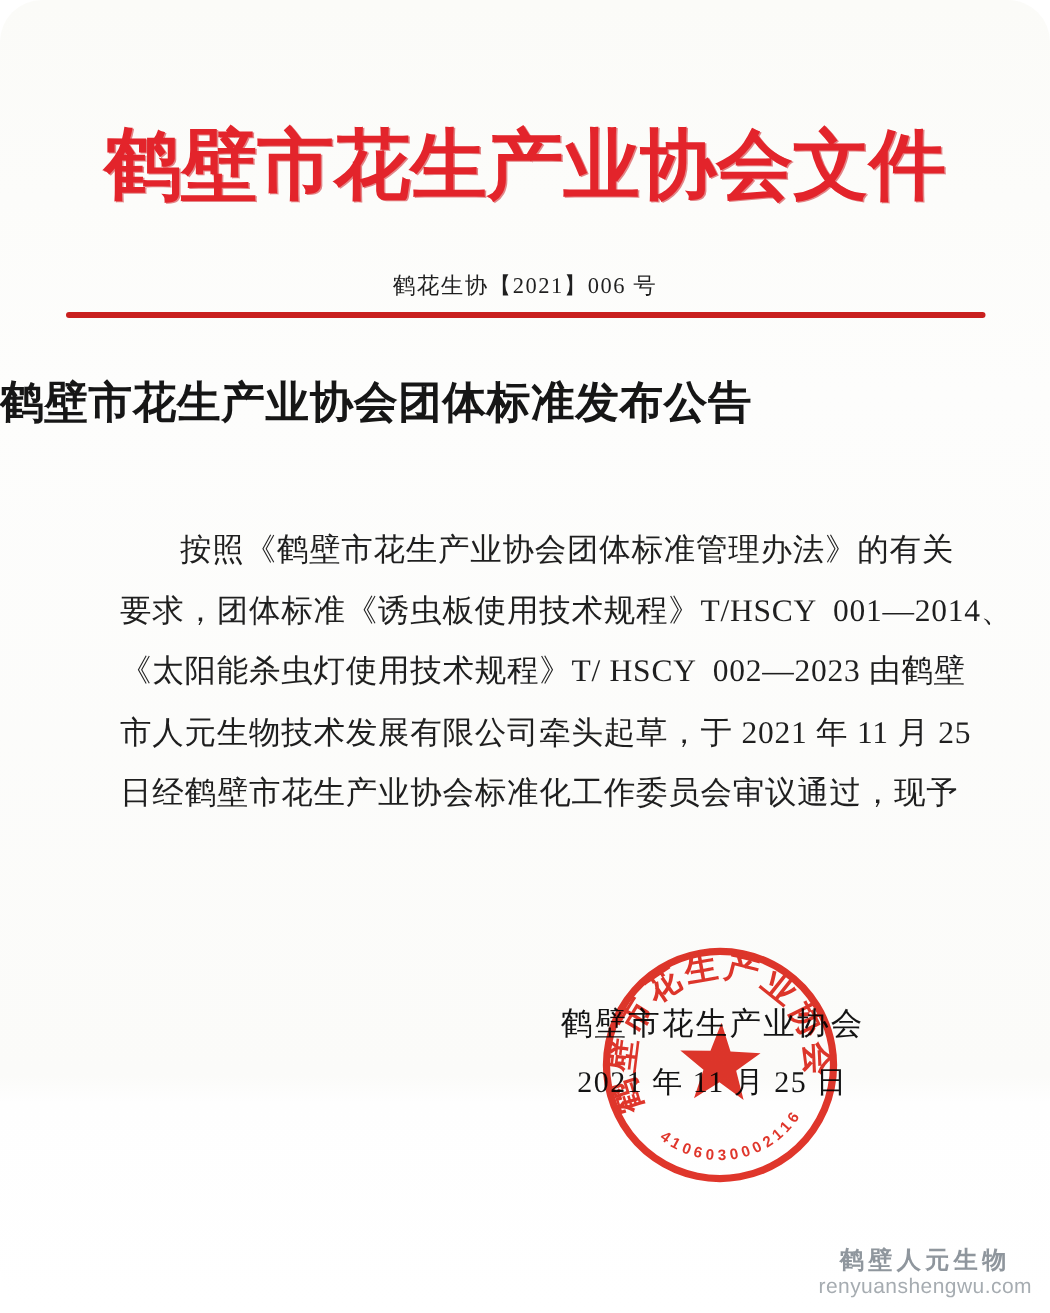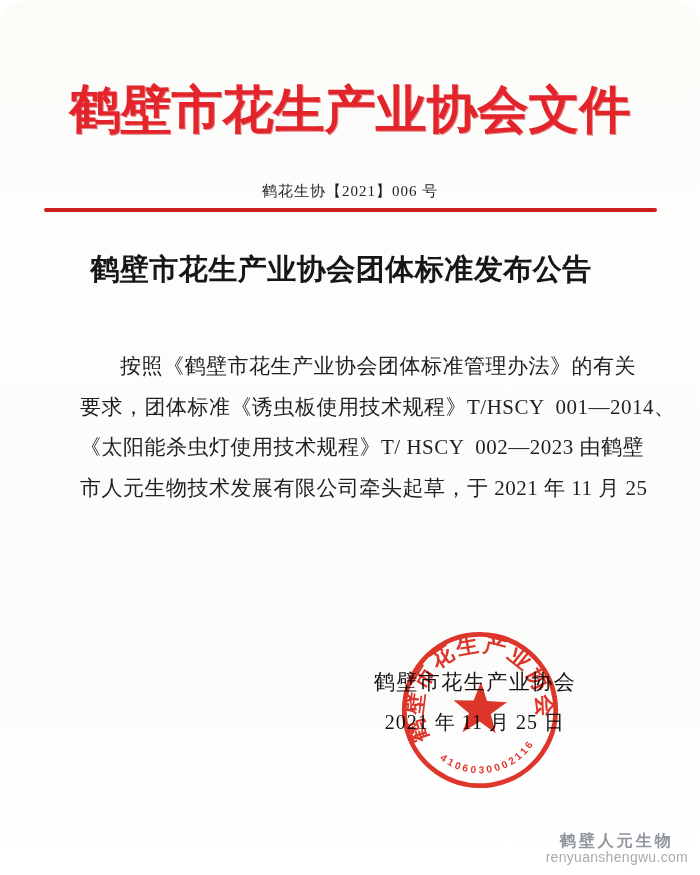--- a/index.html
+++ b/index.html
@@ -26,21 +26,21 @@
     position:absolute;top:179px;left:0;width:700px;
     text-align:center;font-size:15px;line-height:24px;
     color:var(--ink,#1f1f1f);letter-spacing:1px;white-space:pre;
   }
   .red-rule{
     position:absolute;top:208px;left:44px;width:613px;height:4px;
     background:var(--rule-red,#c9201f);border-radius:2px;
   }
   .notice-title{
     position:absolute;top:252px;left:0;width:682px;margin:0;
-    text-align:center;
+    text-align:left;
     font-family:"Liberation Sans","DejaVu Sans",sans-serif;
     font-size:29px;line-height:34px;font-weight:800;letter-spacing:0.5px;
     color:#161616;white-space:nowrap;
   }
   .body-text{
     position:absolute;top:346px;left:80px;width:552px;
     font-size:21px;line-height:40.5px;color:var(--ink,#1f1f1f);
     letter-spacing:0.5px;
   }
   .body-line{white-space:pre;}
@@ -84,20 +84,21 @@
 
   <div class="red-rule"></div>
 
   <h2 class="notice-title">鹤壁市花生产业协会团体标准发布公告</h2>
 
   <div class="body-text">
     <div class="body-line indent">按照《鹤壁市花生产业协会团体标准管理办法》的有关</div>
     <div class="body-line">要求，团体标准《诱虫板使用技术规程》T/HSCY  001—2014、</div>
     <div class="body-line">《太阳能杀虫灯使用技术规程》T/ HSCY  002—2023 由鹤壁</div>
     <div class="body-line">市人元生物技术发展有限公司牵头起草，于 2021 年 11 月 25</div>
+    <div class="body-line">日经鹤壁市花生产业协会标准化工作委员会审议通过，现予</div>
   </div>
 
   <div class="signature">鹤壁市花生产业协会</div>
 
   <div class="sign-date">2021 年 11 月 25 日</div>
 
   <div class="seal">
     <svg viewBox="0 0 200 200" xmlns="http://www.w3.org/2000/svg">
       <defs>
         <path id="sealTopArc" d="M 38 122.6 A 66 66 0 1 1 162 122.6" fill="none"></path>

